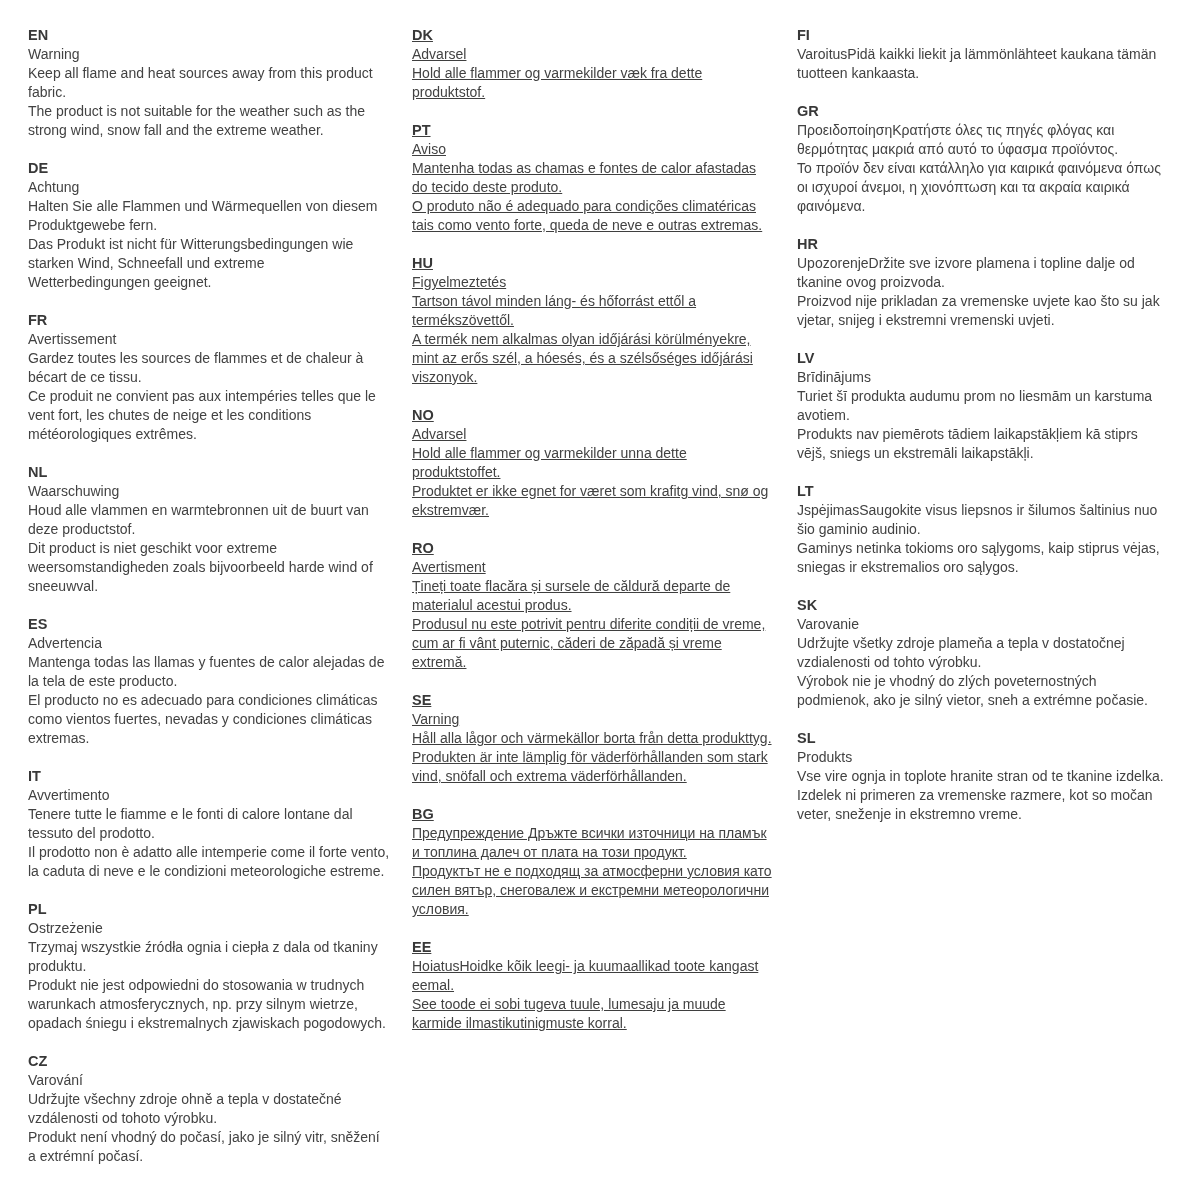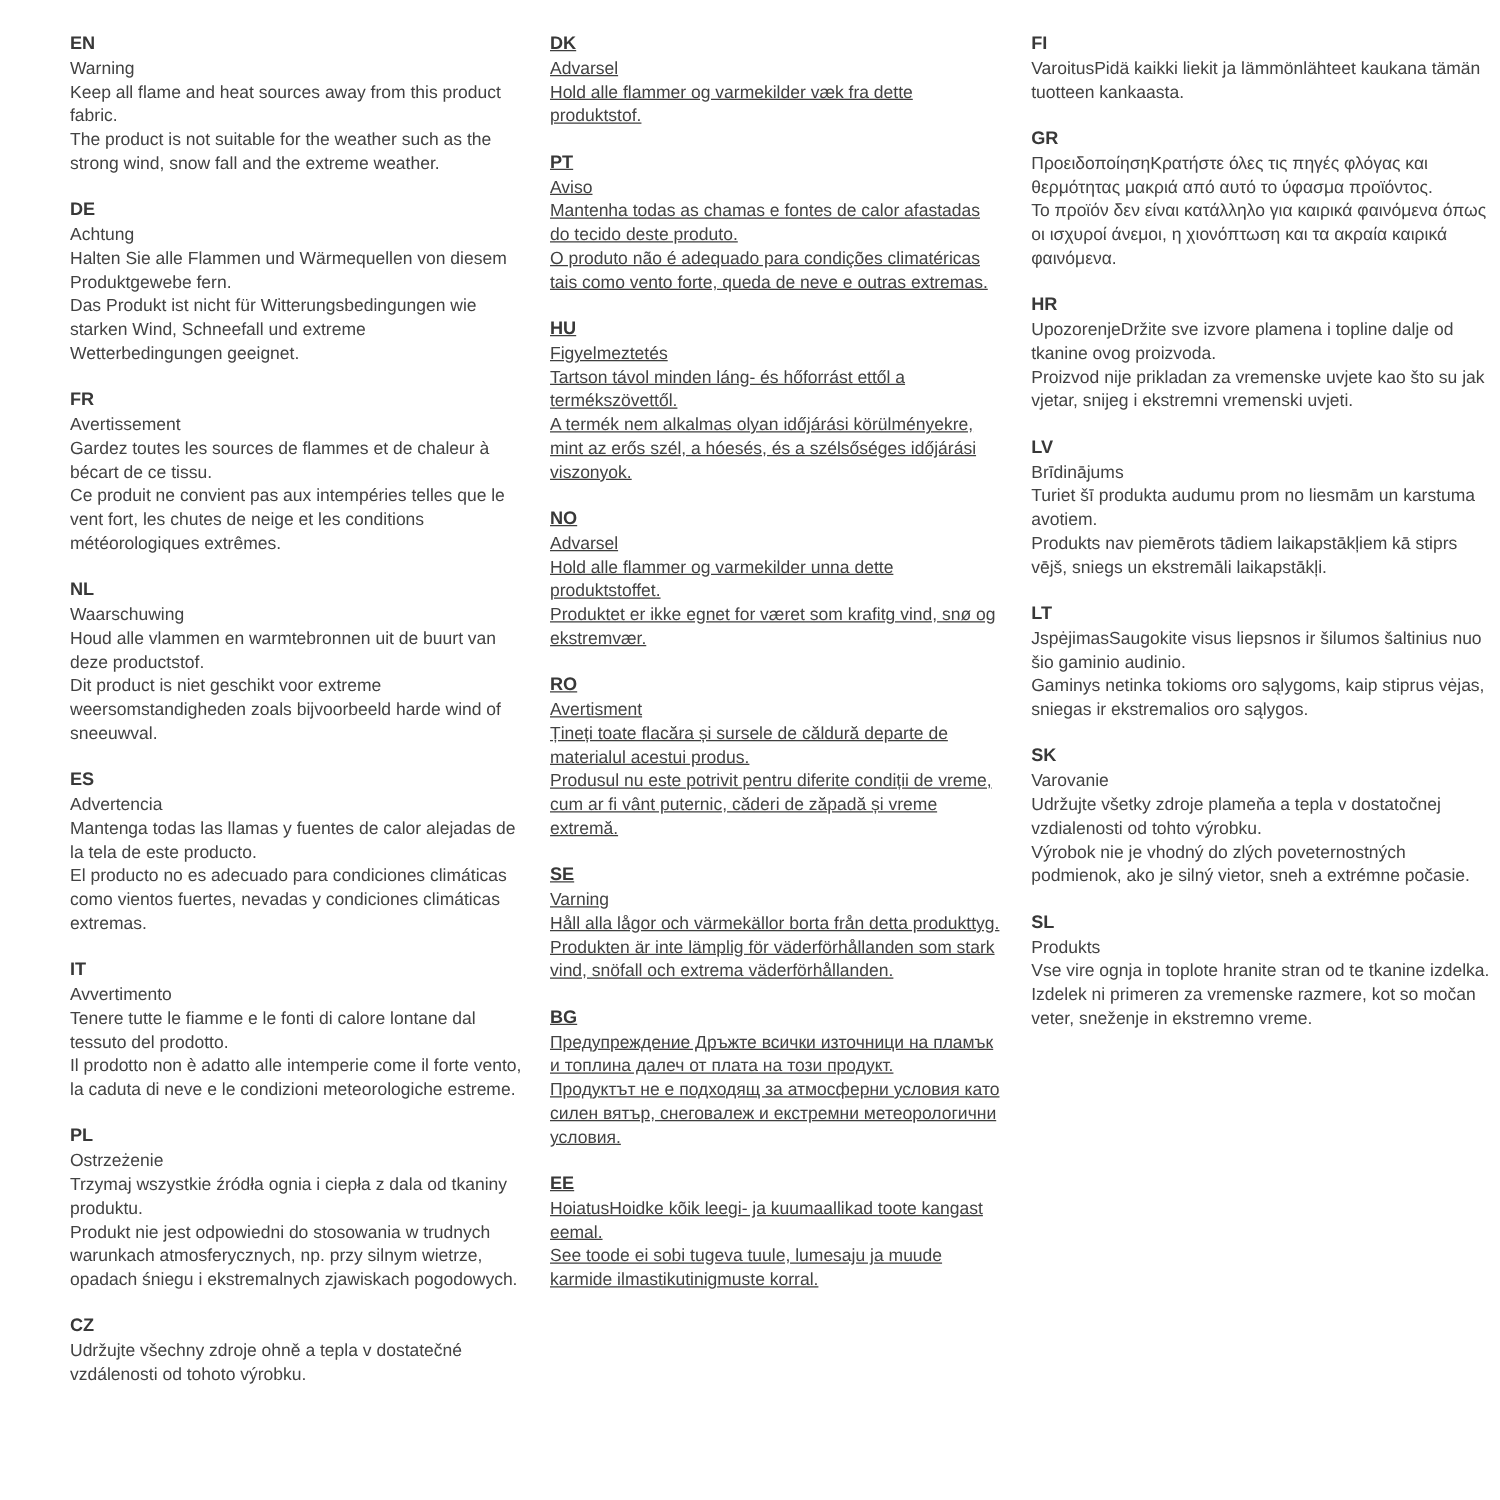--- a/index.html
+++ b/index.html
@@ -11,21 +11,20 @@
     width: 1200px;
     height: 1200px;
     font-family: "Liberation Sans", sans-serif;
     color: #3f3f3f;
     -webkit-font-smoothing: antialiased;
   }
   .sheet {
     box-sizing: border-box;
     display: flex;
     padding: 26px 4px 0 28px;
-    margin-left: 28px;
   }
   .col {
     flex: 0 0 auto;
   }
   .col-0 { width: 362px; }
   .col-1 { width: 363px; margin-left: 22px; text-decoration: underline; }
   .col-2 { width: 372px; margin-left: 22px; }
   .section {
     margin: 0 0 19px 0;
   }
@@ -83,21 +82,23 @@
         <div class="para">Il prodotto non è adatto alle intemperie come il forte vento, la caduta di neve e le condizioni meteorologiche estreme.</div>
       </section>
       <section class="section">
         <div class="lang-code">PL</div>
         <div class="para">Ostrzeżenie</div>
         <div class="para">Trzymaj wszystkie źródła ognia i ciepła z dala od tkaniny produktu.</div>
         <div class="para">Produkt nie jest odpowiedni do stosowania w trudnych warunkach atmosferycznych, np. przy silnym wietrze, opadach śniegu i ekstremalnych zjawiskach pogodowych.</div>
       </section>
       <section class="section">
         <div class="lang-code">CZ</div>
+        <div class="para">Varování</div>
         <div class="para">Udržujte všechny zdroje ohně a tepla v dostatečné vzdálenosti od tohoto výrobku.</div>
+        <div class="para">Produkt není vhodný do počasí, jako je silný vitr, sněžení a extrémní počasí.</div>
       </section>
     </div>
   <div class="col col-1">
       <section class="section">
         <div class="lang-code">DK</div>
         <div class="para">Advarsel</div>
         <div class="para">Hold alle flammer og varmekilder væk fra dette produktstof.</div>
       </section>
       <section class="section">
         <div class="lang-code">PT</div>

